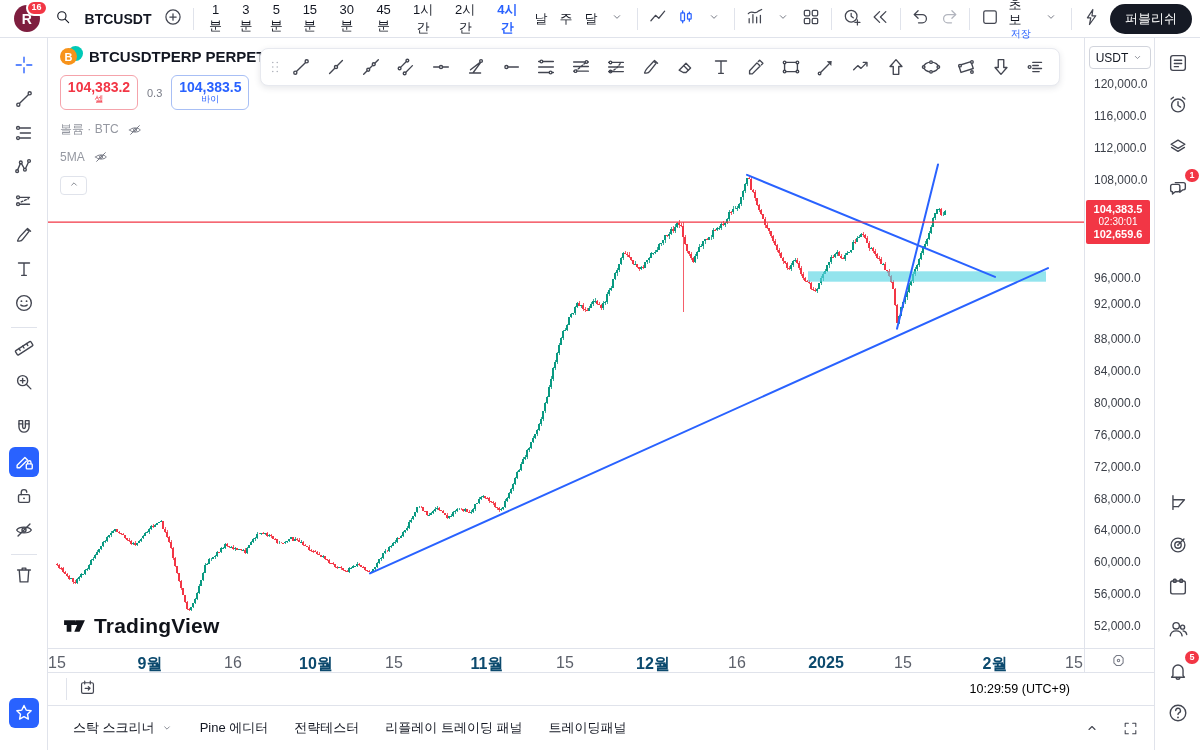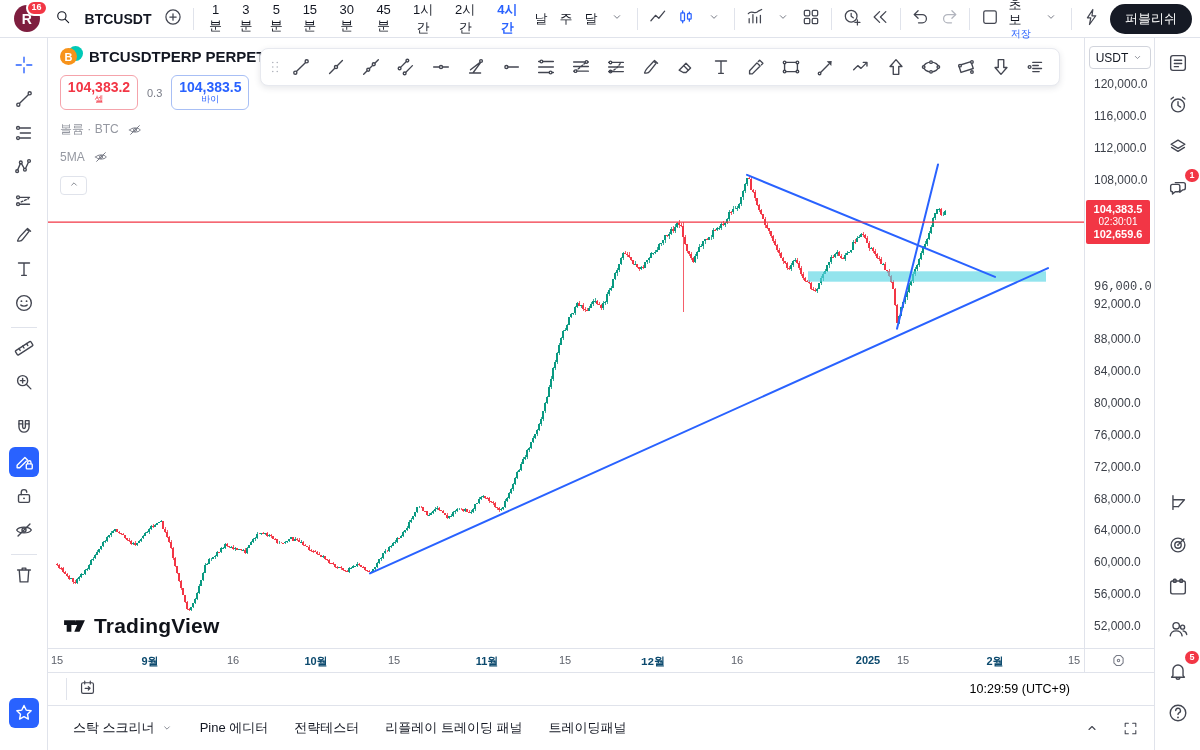--- a/index.html
+++ b/index.html
@@ -62,21 +62,21 @@
         display:flex;align-items:center;justify-content:center;gap:3px;font-size:12px;color:#131722;cursor:pointer;background:#fff}
   .ptick{position:absolute;left:9px;font-size:12px;color:#3c4049;transform:translateY(-50%);white-space:nowrap}
   .plabel{position:absolute;left:1px;right:4px;background:#f23645;color:#fff;border-radius:2px;
           padding:3px 2px;text-align:center;line-height:1.2;z-index:7}
   .plabel .v{font-size:11px;font-weight:700}
   .plabel .cd{font-size:10px}
 
   
   .taxis{position:relative;height:24px;border-top:1px solid #e0e3eb;background:#fff}
   .taxis::after{content:"";position:absolute;left:1036px;top:0;bottom:0;width:1px;background:#e0e3eb}
-  .ttick{position:absolute;top:5px;transform:translateX(-50%);font-size:11px;color:#5d616b;white-space:nowrap}
+  .ttick{position:absolute;top:5px;transform:translateX(-50%);font-size:16px;color:#5d616b;white-space:nowrap}
   .ttick.major{color:#0c4a6e;font-weight:700}
   .tsettings{position:absolute;left:1062px;top:3px;color:#787b86;cursor:pointer}
 
   
   .rrow{position:relative;height:33px;border-top:1px solid #e0e3eb;display:flex;align-items:center;padding:0 12px;background:#fff}
   .rbtn{font-size:12.5px;color:#131722;padding:4px 8px;border-radius:4px;background:none;border:none;cursor:pointer;font-family:inherit}
   .rclock{position:absolute;right:84px;font-size:12.5px;color:#000000}
 
   
   .tabs{position:relative;height:45px;border-top:1px solid #e0e3eb;display:flex;align-items:center;padding:0 12px;background:#fff}
@@ -1656,21 +1656,21 @@
               <svg viewBox="0 0 24 24" width="13" height="13" fill="none" stroke="currentColor" stroke-width="1.5" stroke-linecap="round" stroke-linejoin="round">
                 <path d="M8 10l4 4 4-4"></path>
               </svg>
             </span>
         </div>
         <div>
             <div class="ptick" style="top: 46px;">120,000.0</div>
             <div class="ptick" style="top: 77.9px;">116,000.0</div>
             <div class="ptick" style="top: 109.8px;">112,000.0</div>
             <div class="ptick" style="top: 141.6px;">108,000.0</div>
-            <div class="ptick" style="top: 249px; font-family: Liberation Mono, monospace;">96,000.0</div>
+            <div class="ptick" style="top: 240px;">96,000.0</div>
             <div class="ptick" style="top: 266px;">92,000.0</div>
             <div class="ptick" style="top: 301.1px;">88,000.0</div>
             <div class="ptick" style="top: 332.9px;">84,000.0</div>
             <div class="ptick" style="top: 364.8px;">80,000.0</div>
             <div class="ptick" style="top: 396.7px;">76,000.0</div>
             <div class="ptick" style="top: 428.6px;">72,000.0</div>
             <div class="ptick" style="top: 460.5px;">68,000.0</div>
             <div class="ptick" style="top: 492.4px;">64,000.0</div>
             <div class="ptick" style="top: 524.2px;">60,000.0</div>
             <div class="ptick" style="top: 556.1px;">56,000.0</div>
@@ -1686,23 +1686,23 @@
 
     <div class="taxis">
       <div>
           <div class="ttick" style="left: 9px;">15</div>
           <div class="ttick major" style="left: 102px;">9월</div>
           <div class="ttick" style="left: 185px;">16</div>
           <div class="ttick major" style="left: 268px;">10월</div>
           <div class="ttick" style="left: 346px;">15</div>
           <div class="ttick major" style="left: 439px;">11월</div>
           <div class="ttick" style="left: 517px;">15</div>
-          <div class="ttick major" style="left: 605px; font-family: Liberation Mono, monospace;">12월</div>
+          <div class="ttick major" style="left: 605px;">12월</div>
           <div class="ttick" style="left: 689px;">16</div>
-          <div class="ttick major" style="left: 778px; margin-left: 42px;">2025</div>
+          <div class="ttick major" style="left: 778px;">2025</div>
           <div class="ttick" style="left: 855px;">15</div>
           <div class="ttick major" style="left: 947px;">2월</div>
           <div class="ttick" style="left: 1026px;">15</div>
         </div>
       <span class="tsettings"><svg viewBox="0 0 24 24" width="17" height="17" fill="none" stroke="currentColor" stroke-width="1.5" stroke-linecap="round" stroke-linejoin="round">
             <path d="M9 5h6l3.5 3.5v7L15 19H9l-3.5-3.5v-7z"></path>
             <circle cx="12" cy="12" r="1.7"></circle>
           </svg></span>
     </div>
 

